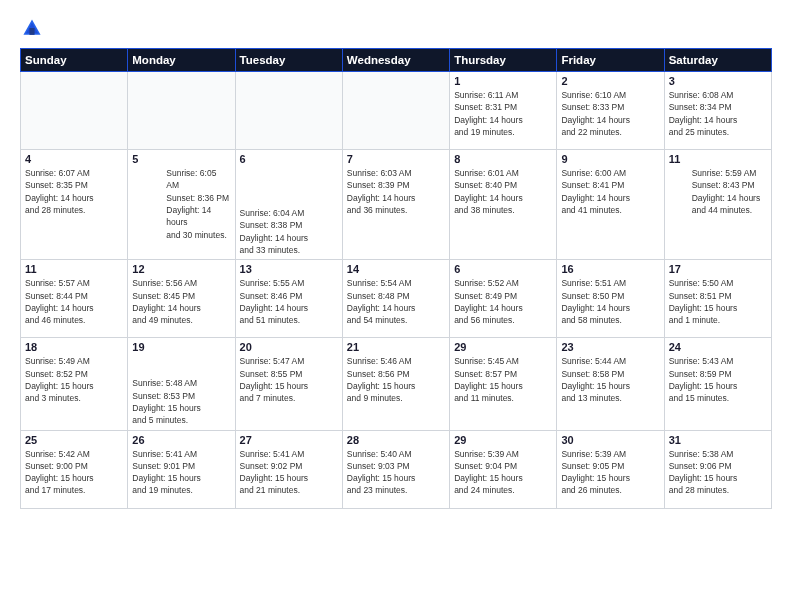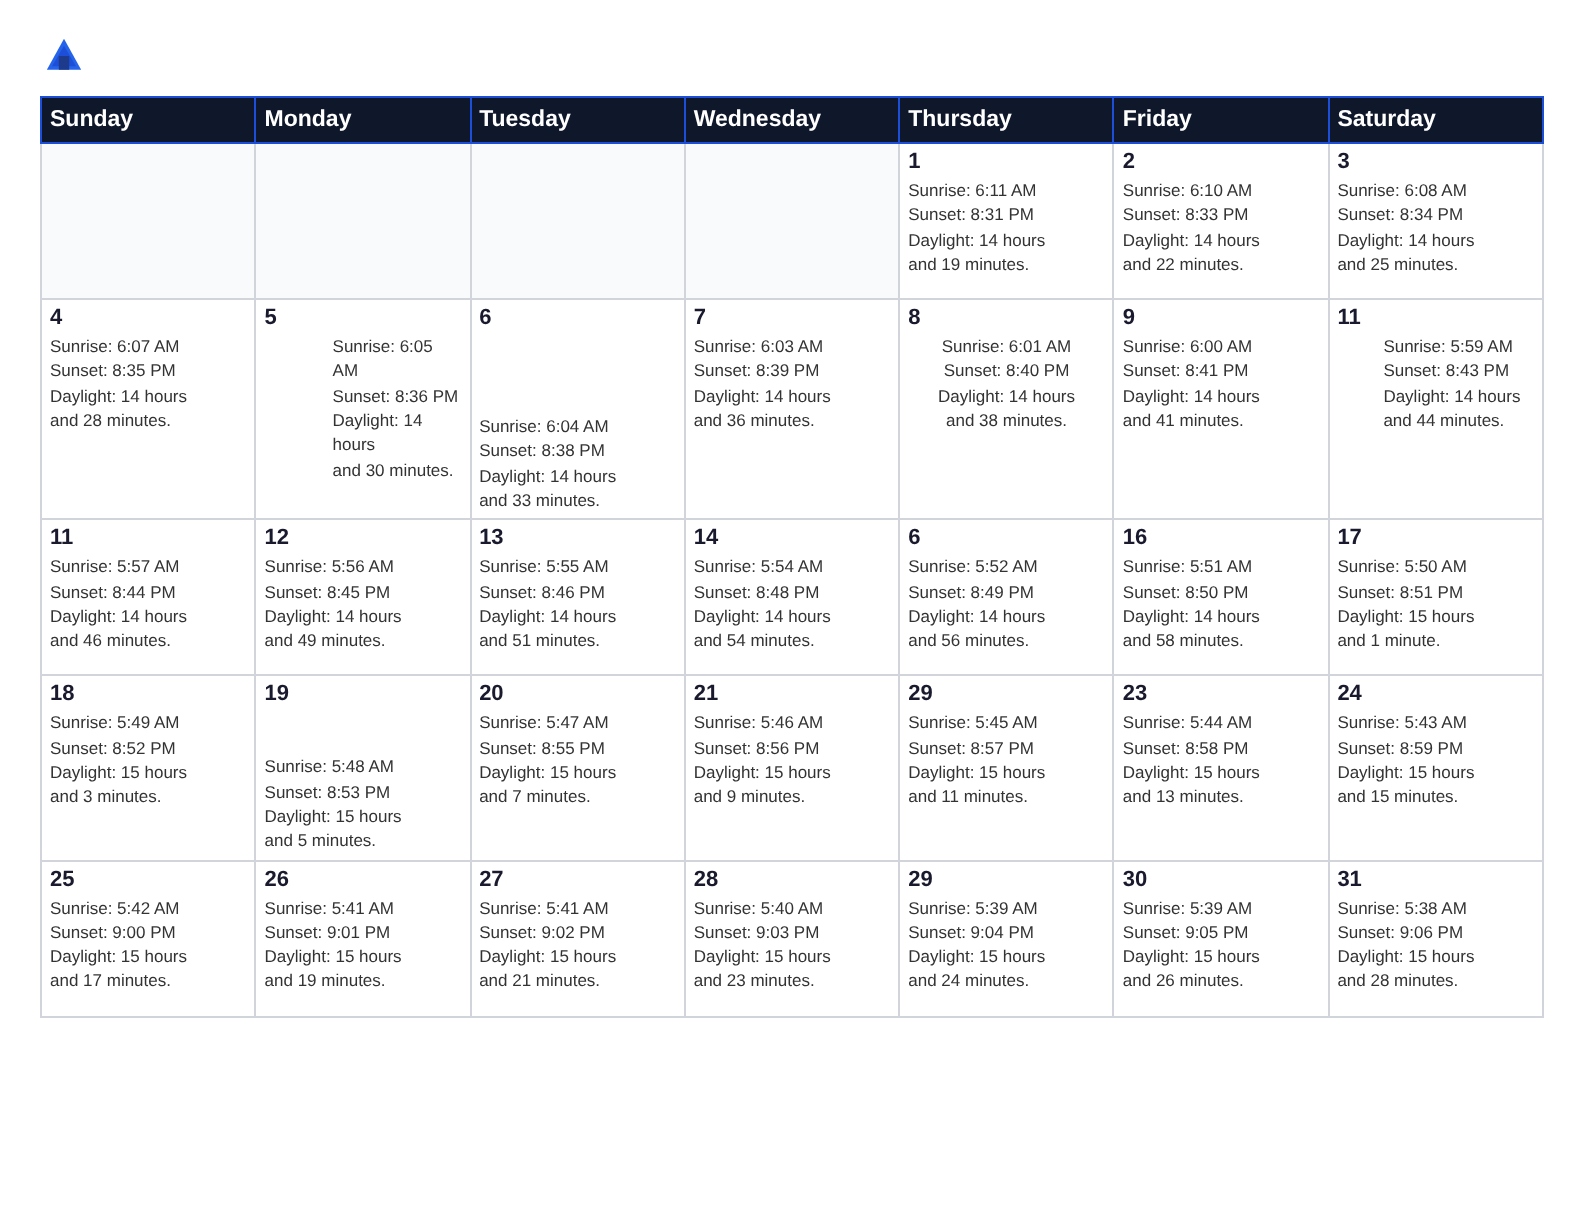--- a/index.html
+++ b/index.html
@@ -174,21 +174,21 @@
           </td>
           <td>
             <div class="day-num">7</div>
             <div class="day-info" style="white-space: pre-line;">Sunrise: 6:03 AM
 Sunset: 8:39 PM
 Daylight: 14 hours
 and 36 minutes.</div>
           </td>
           <td>
             <div class="day-num">8</div>
-            <div class="day-info" style="white-space: pre-line; text-align: center;">Sunrise: 6:01 AM
+            <div class="day-info" style="white-space: pre-line;">Sunrise: 6:01 AM
 Sunset: 8:40 PM
 Daylight: 14 hours
 and 38 minutes.</div>
           </td>
           <td>
             <div class="day-num">9</div>
             <div class="day-info" style="white-space: pre-line;">Sunrise: 6:00 AM
 Sunset: 8:41 PM
 Daylight: 14 hours
 and 41 minutes.</div>

